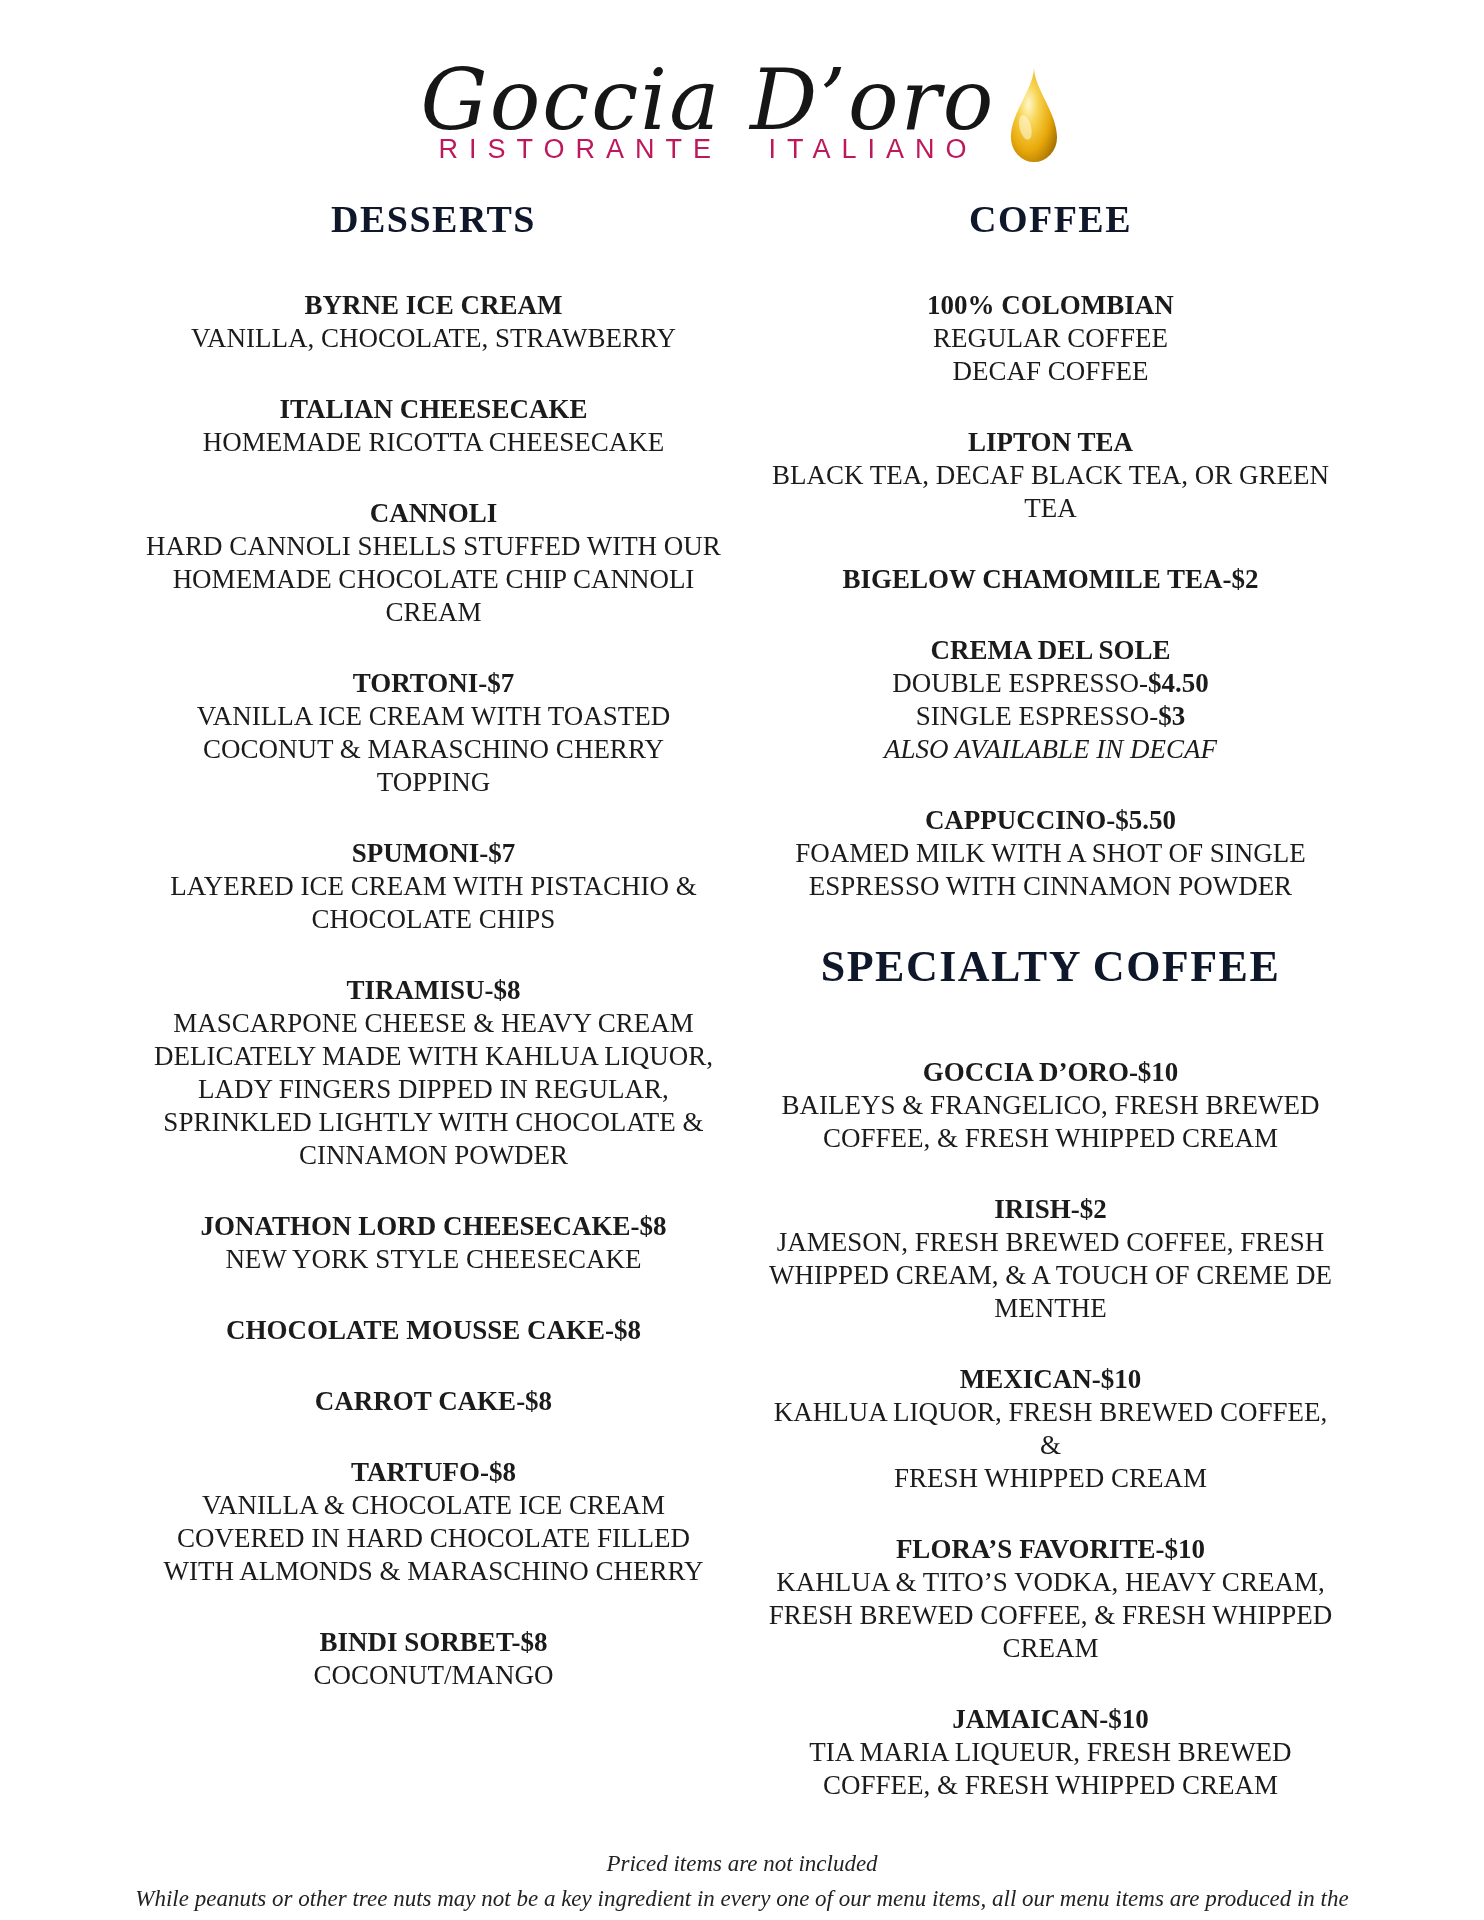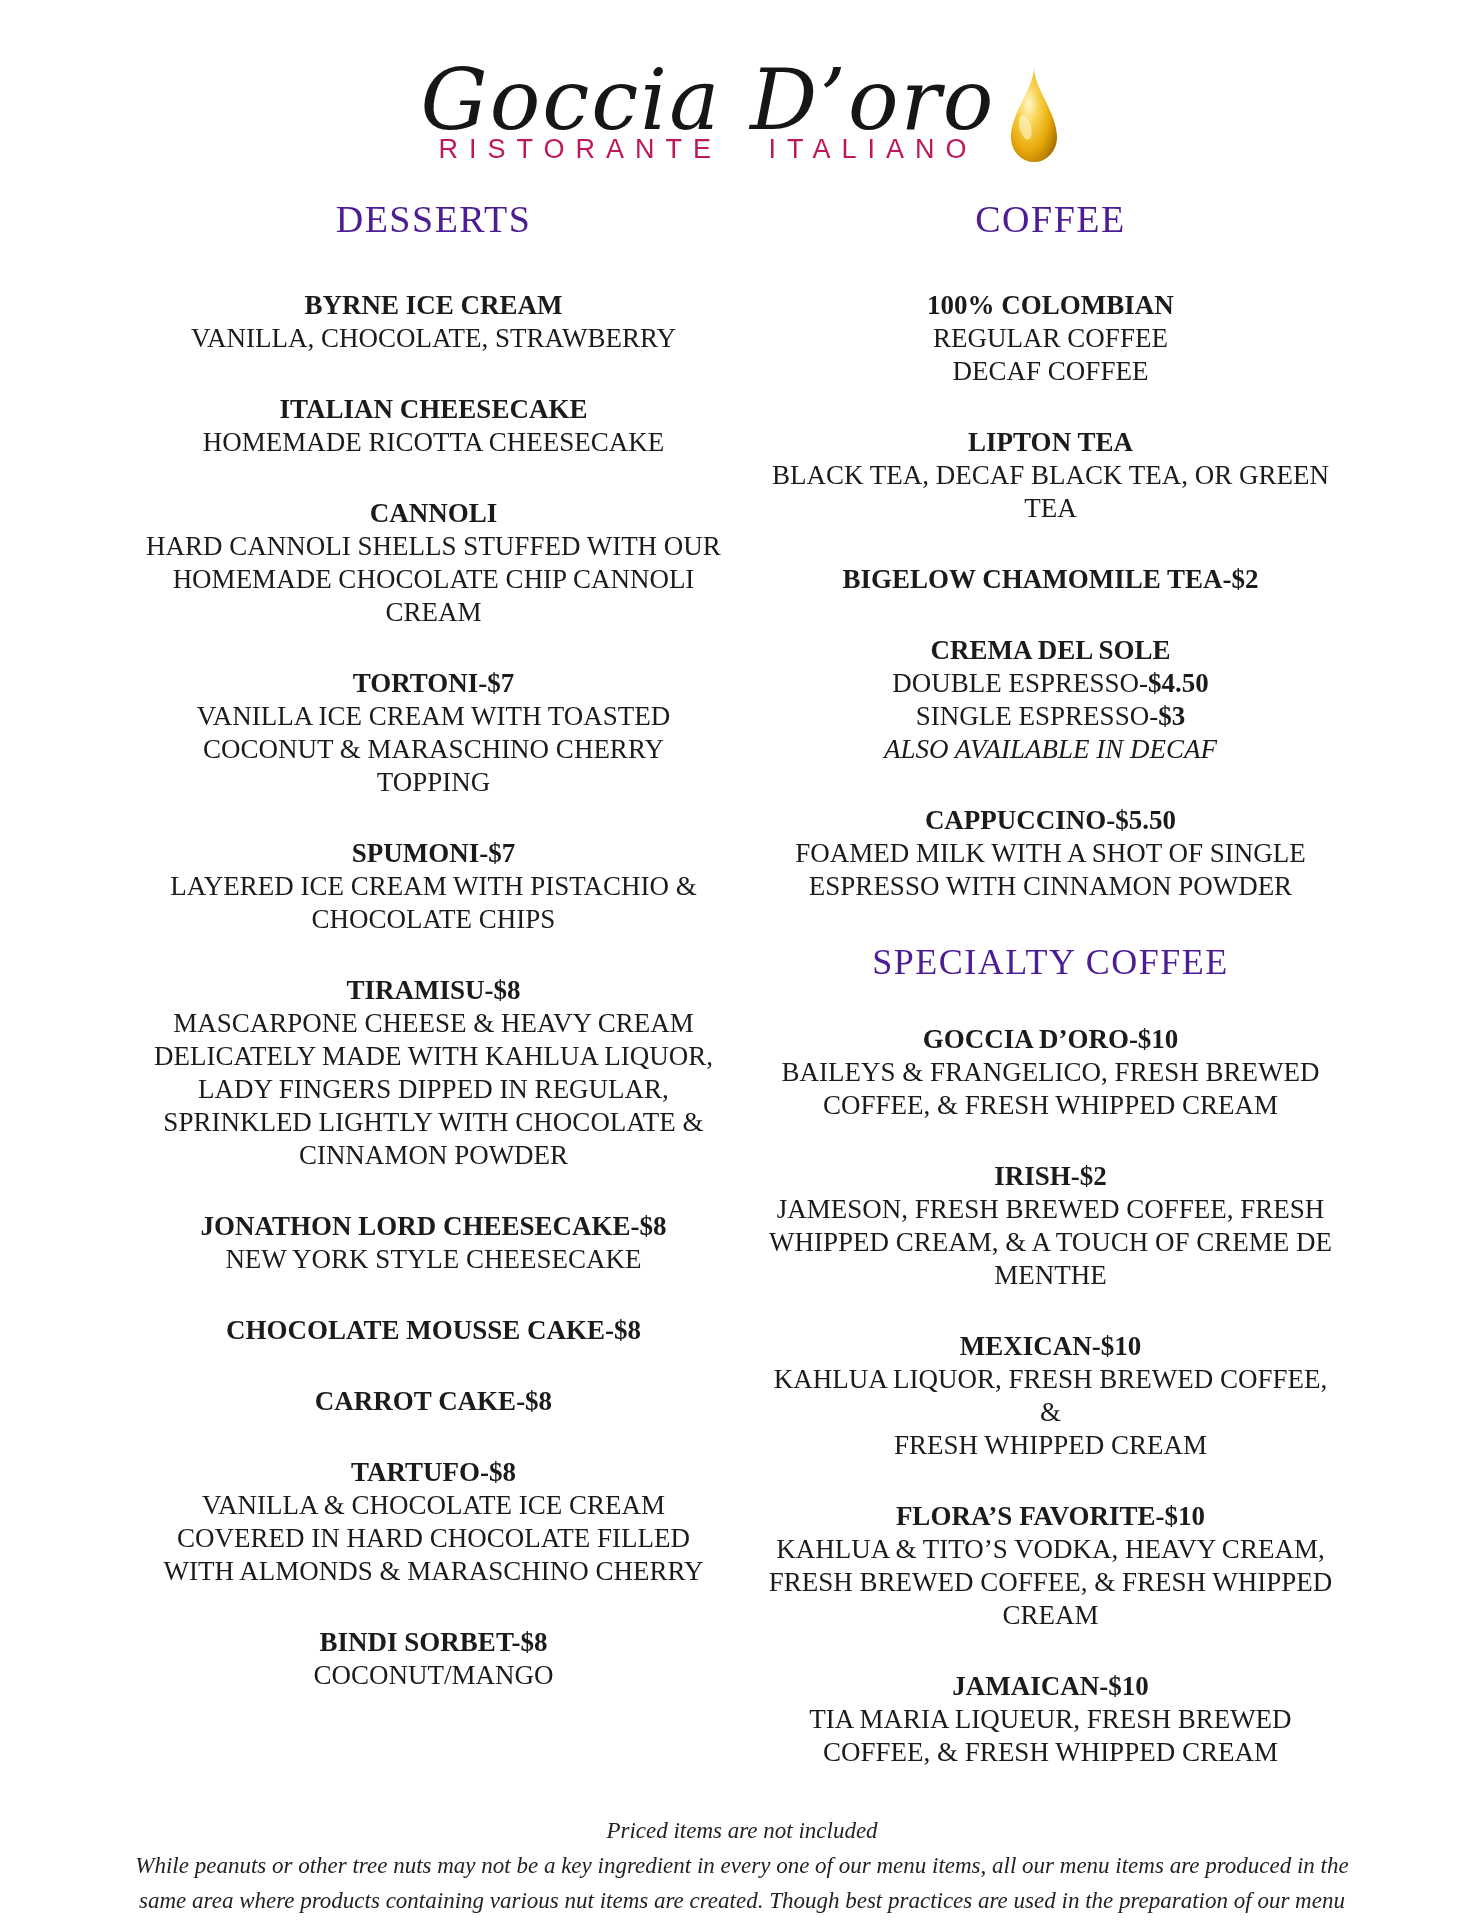--- a/index.html
+++ b/index.html
@@ -40,26 +40,26 @@
   
   .columns {
     display:flex;
     width:1206px;
     margin:28px auto 0;
     gap:28px;
   }
   .col { flex:1; text-align:center; }
   .gold-heading {
     font-size:38px;
-    font-weight:normal;
+    font-weight:bold;
     letter-spacing:1.5px;
-    color:#4c1d95;
+    color:#0f172a;
     margin:4px 0 48px;
   }
-  .gold-heading.large { font-size:36px; margin-top:26px; margin-bottom:40px; }
+  .gold-heading.large { font-size:44px; margin-top:26px; margin-bottom:64px; }
   .item { margin:8px auto 38px; max-width:575px; }
   .item-title { font-size:27px; font-weight:bold; line-height:33px; }
   .item-desc  { font-size:27px; line-height:33px; }
   .item-desc .b { font-weight:bold; }
   .item-desc .i { font-style:italic; }
 
   
   .footer {
     width:1240px;
     margin:6px auto 0;

